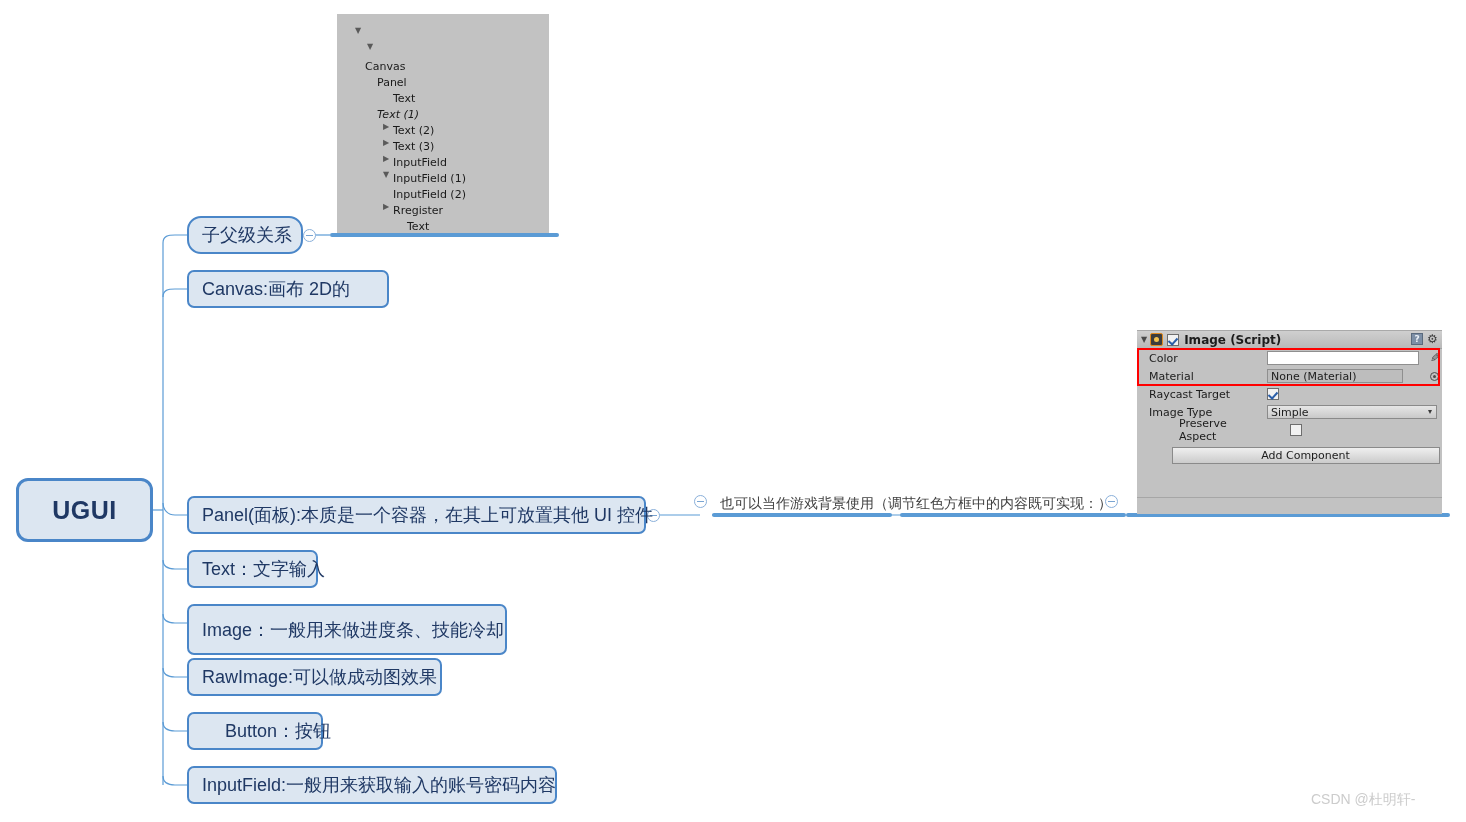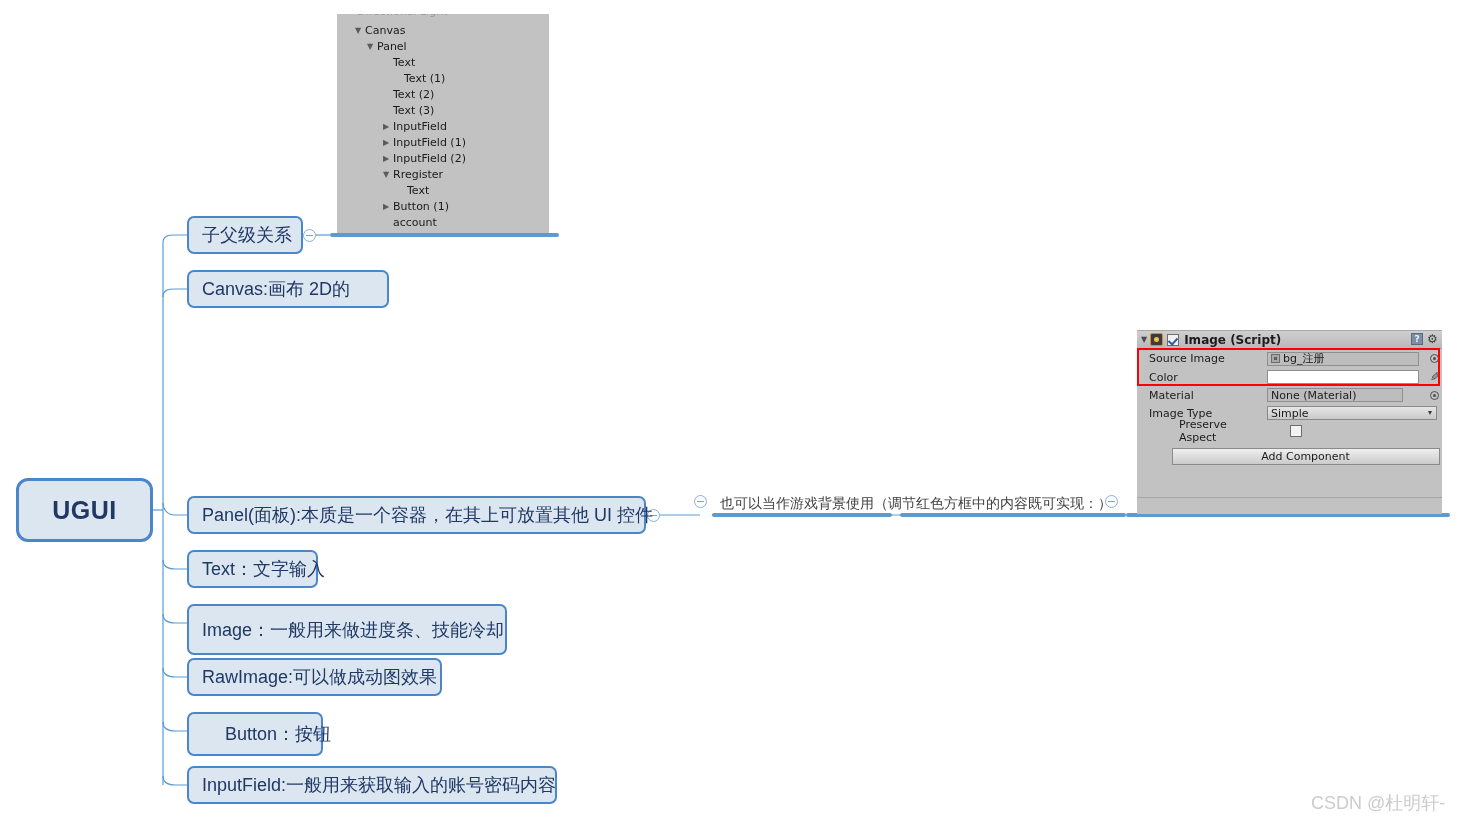--- a/index.html
+++ b/index.html
@@ -99,21 +99,21 @@
     height: 16px;
     line-height: 16px;
     white-space: nowrap;
   }
   .hrow .tri {
     position: absolute;
     font-size: 8px;
     color: #5a5a5a;
     line-height: 16px;
   }
-  .hrow .lbl { position: absolute; }
+  .hrow .lbl { position: absolute; margin-top: 36px; }
   .hrow.clipped {
     height: 9px;
     line-height: 9px;
     overflow: hidden;
     color: #9a9a9a;
   }
   .hrow.clipped .lbl { top: -7px; position: absolute; }
 
   
   .inspector {
@@ -291,21 +291,21 @@
   }
   .red-box {
     position: absolute;
     border: 2px solid #ff0000;
     box-sizing: border-box;
     pointer-events: none;
   }
   .watermark {
     position: absolute;
     color: #cccccc;
-    font-size: 18px;
+    font-size: 14px;
     white-space: nowrap;
   }
 </style>
 </head>
 <body>
 
 <svg class="svg-layer" viewBox="0 0 1466 822" xmlns="http://www.w3.org/2000/svg">
   <g fill="none" stroke="#5b9bd5" stroke-width="1.2">
 
     <path d="M152,510 L163,510"></path>
@@ -337,21 +337,21 @@
 
 <div class="collapse-btn" style="left:303px; top:229px;"></div>
 <div class="collapse-btn" style="left:647px; top:509px;"></div>
 <div class="collapse-btn" style="left:694px; top:495px;"></div>
 <div class="collapse-btn" style="left:1105px; top:495px;"></div>
 
 <div class="node root" style="left:16px; top:478px; width:137px; height:64px;">
   <span>UGUI</span>
 </div>
 
-<div class="node" style="left:187px; top:216px; width:116px; height:38px;">
+<div class="node" style="left:187px; top:216px; width:116px; height:38px;border-radius:14px;">
   <span>子父级关系</span>
 </div>
 
 <div class="node" style="left:187px; top:270px; width:202px; height:38px;">
   <span>Canvas:画布 2D的</span>
 </div>
 
 <div class="node" style="left:187px; top:496px; width:459px; height:38px;">
   <span>Panel(面板):本质是一个容器，在其上可放置其他 UI 控件</span>
 </div>
@@ -361,21 +361,21 @@
 </div>
 
 <div class="node" style="left:187px; top:604px; width:320px; height:51px;">
   <span>Image：一般用来做进度条、技能冷却</span>
 </div>
 
 <div class="node" style="left:187px; top:658px; width:255px; height:38px;">
   <span>RawImage:可以做成动图效果</span>
 </div>
 
-<div class="node" style="left:187px; top:712px; width:136px; height:44px;padding-left:36px;">
+<div class="node" style="left:187px; top:712px; width:136px; height:38px;padding-left:36px;">
   <span>Button：按钮</span>
 </div>
 
 <div class="node" style="left:187px; top:766px; width:370px; height:38px;">
   <span>InputField:一般用来获取输入的账号密码内容</span>
 </div>
 
 <div class="annotation" style="left:720px; top:496px;">也可以当作游戏背景使用（调节红色方框中的内容既可实现：）</div>
 
 <div class="hierarchy" style="left:337px; top:14px; width:212px; height:219px;">
@@ -387,21 +387,21 @@
     <span class="lbl" style="left:28px;">Canvas</span>
   </div>
   <div class="hrow">
     <span class="tri" style="left:30px;">▼</span>
     <span class="lbl" style="left:40px;">Panel</span>
   </div>
   <div class="hrow">
     <span class="lbl" style="left:56px;">Text</span>
   </div>
   <div class="hrow">
-    <span class="lbl" style="left:67px;">Text (1)</span>
+    <span class="lbl" style="left:40px;font-style:italic;">Text (1)</span>
   </div>
   <div class="hrow">
     <span class="lbl" style="left:56px;">Text (2)</span>
   </div>
   <div class="hrow">
     <span class="lbl" style="left:56px;">Text (3)</span>
   </div>
   <div class="hrow">
     <span class="tri" style="left:46px;">▶</span>
     <span class="lbl" style="left:56px;">InputField</span>
@@ -436,43 +436,39 @@
     <span class="foldout">▼</span>
     <span class="script-icon"></span>
     <span class="ck on"></span>
     <span class="insp-title">Image (Script)</span>
     <span class="hdr-icons">
       <span class="book-icon">?</span>
       <span class="gear-icon">⚙</span>
     </span>
   </div>
 
-  <div class="row" style="height:19px;">
-    <span class="lab">Source Image</span>
-    <span class="field" style="width:152px;">
-      <span class="sprite-ico"></span>
-      <span>bg_注册</span>
-    </span>
-    <span class="target-ico" style="right:3px;"></span>
-  </div>
 
   <div class="row" style="height:18px;">
     <span class="lab">Color</span>
     <span class="field white" style="width:152px;"></span>
     <span class="eyedropper">✎</span>
   </div>
 
   <div class="row" style="height:18px;">
     <span class="lab">Material</span>
     <span class="field" style="width:136px;">
       <span>None (Material)</span>
     </span>
     <span class="target-ico" style="right:3px;"></span>
   </div>
 
+  <div class="row" style="height:18px;">
+    <span class="lab">Raycast Target</span>
+    <span class="ck on"></span>
+  </div>
 
   <div class="row" style="height:18px;">
     <span class="lab">Image Type</span>
     <span class="field dropdown" style="width:170px;">
       <span>Simple</span>
       <span class="arrows">▾</span>
     </span>
   </div>
 
   <div class="row" style="height:18px;gap:23px;">

